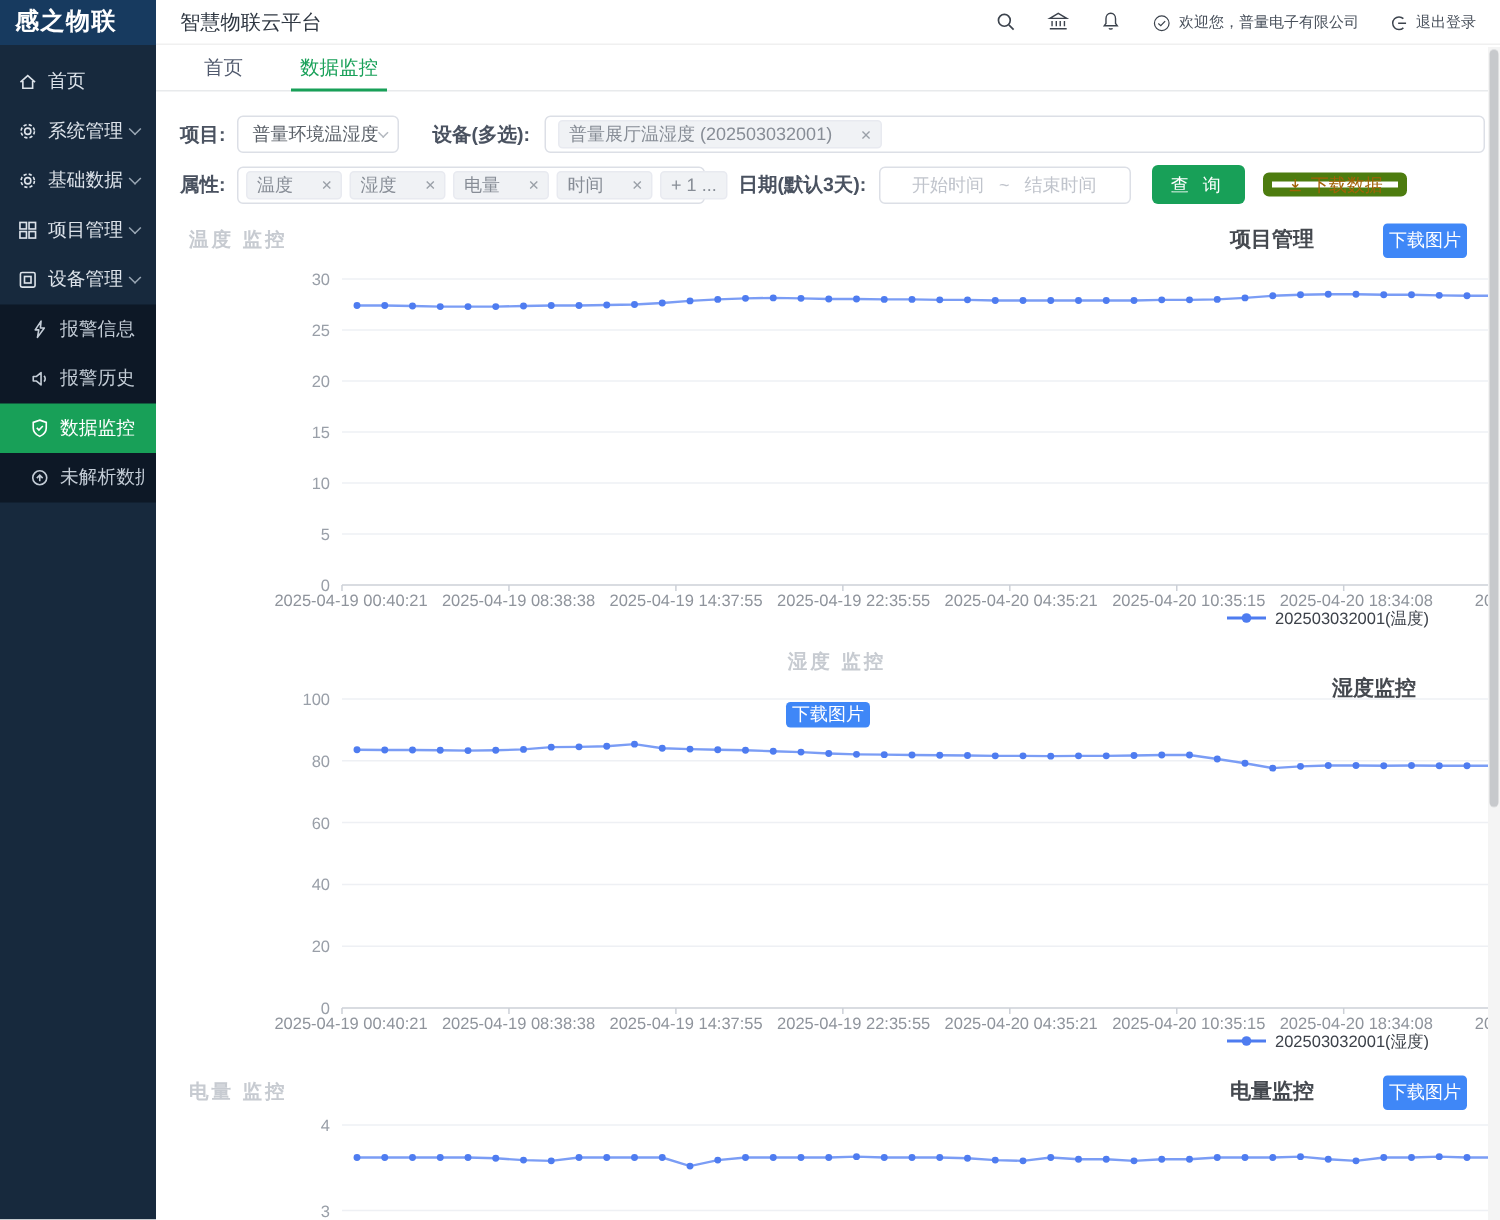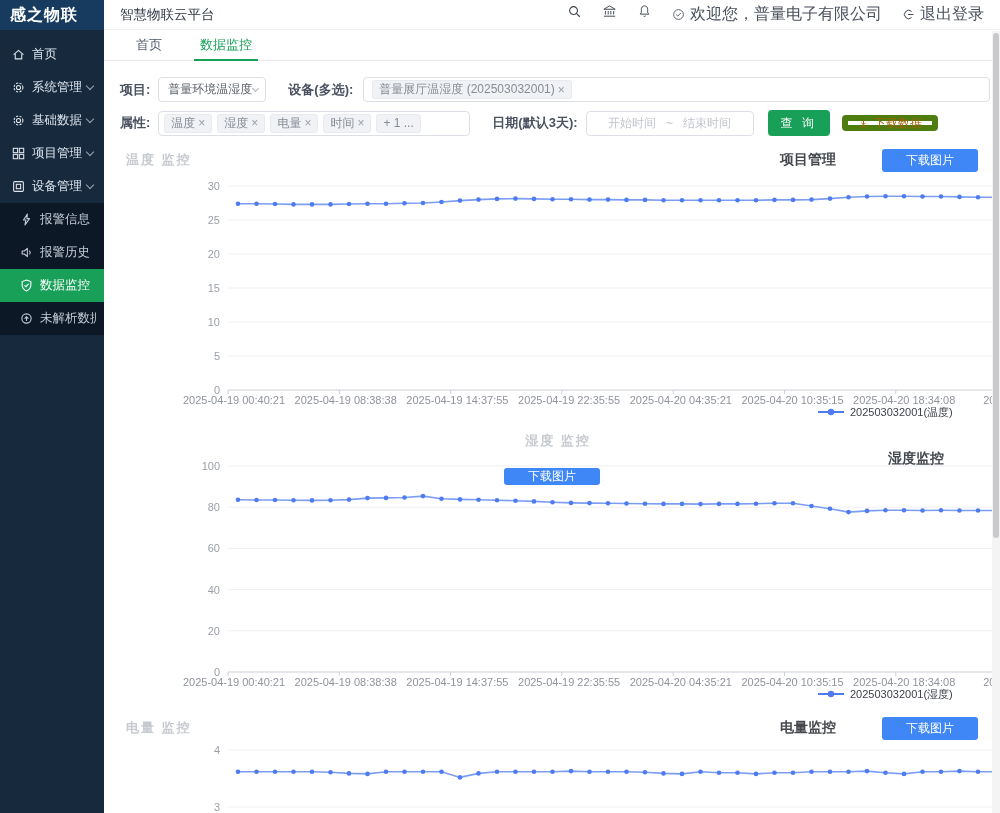--- a/index.html
+++ b/index.html
@@ -20,21 +20,21 @@
           transform:rotate(45deg); margin-right:3px; margin-top:-3px; }
   .chev.up { transform:rotate(-135deg); margin-top:3px; }
   .submenu { background:var(--sub,#0d1826); }
   .submenu .m-item { padding-left:20px; color:#c3ccd6; }
   .submenu .m-item.active { background:var(--green,#18a058); color:#fff; }
 
   
   .main { flex:1; min-width:0; display:flex; flex-direction:column; height:813px; overflow:hidden; }
   .hdr { height:30px; flex:0 0 30px; display:flex; align-items:center; padding:0 16px; border-bottom:1px solid #f0f0f0; }
   .hdr-title { font-size:13.5px; color:#2f3742; font-weight:500; }
-  .hdr-right { margin-left:auto; display:flex; align-items:flex-start; gap:20px; color:#49515c; font-size:16px;font-family:Liberation Serif, serif; }
+  .hdr-right { margin-left:auto; display:flex; align-items:flex-end; gap:20px; color:#49515c; font-size:10px;font-family:Liberation Serif, serif; }
   .hicon { width:15px; height:15px; display:inline-flex; cursor:pointer; color:#3c434d; }
   .hicon svg { width:15px; height:15px; }
   .hgroup { display:flex; align-items:center; gap:5px; cursor:pointer; }
   .hgroup .hicon { width:13px; height:13px; }
   .hgroup .hicon svg { width:13px; height:13px; }
 
   .tabbar { height:31px; flex:0 0 31px; display:flex; align-items:stretch; gap:38px; padding-left:32px;
             border-bottom:1px solid #e8eaec; }
   .tab { font-size:13px; color:#515a6e; display:flex; align-items:center; position:relative; cursor:pointer; }
   .tab.active { color:var(--green,#18a058); }
@@ -51,40 +51,40 @@
   .sel { width:108px; height:25px; border:1px solid #dcdfe6; border-radius:4px; margin-left:8px;
          display:flex; align-items:center; padding:0 7px 0 9px; font-size:12px; color:#5a6068; cursor:pointer; }
   .sel .caret { margin-left:auto; width:5px; height:5px; border-right:1.3px solid #b3b8bf;
          border-bottom:1.3px solid #b3b8bf; transform:rotate(45deg); margin-top:-2px; }
   .gap { margin-left:22px; }
   .inp { border:1px solid #dcdfe6; border-radius:4px; height:25px; display:flex; align-items:center;
          padding:0 4px; gap:5px; background:#fff; }
   .device-inp { flex:1; margin-left:10px; padding-left:8px; cursor:text; }
   .attr-inp { width:312px; margin-left:8px; padding-left:5px; cursor:text; }
   .tag { background:#f0f2f5; border:1px solid #e8eaf0; border-radius:3px; color:#878d96; font-size:12px;
-         height:19px; padding:0 6px; display:inline-flex; align-items:center; gap:3px; white-space:nowrap; }
+         height:19px; padding:0 6px; display:inline-flex; align-items:center; gap:19px; white-space:nowrap; }
   .tx { cursor:pointer; color:#9aa0a8; font-size:12px; line-height:1; }
   .date-inp { width:168px; margin-left:8px; justify-content:center; gap:10px; font-size:12px; cursor:pointer; }
   .ph { color:#c0c4cc; }
   .sep { color:#c0c4cc; }
   .btn-green { background:var(--green,#18a058); color:#fff; border:none; border-radius:4px; height:26px;
          padding:0 13px; font-size:12px; margin-left:14px; letter-spacing:3px; cursor:pointer;
          font-family:inherit; white-space:nowrap; }
   .btn-plain { background:#fff; border:6px solid #4d7c0f; border-radius:4px; height:16px; padding:0 10px;
          font-size:12px; color:#a16207; margin-left:12px; display:inline-flex; align-items:center; gap:5px;
          cursor:pointer; font-family:inherit; white-space:nowrap; }
   .btn-plain svg { width:11px; height:11px; }
 
   
   .chart-head { display:flex; align-items:center; padding-left:6px; height:24px; }
   .chart-head.h0 { margin-top:12px; } .chart-head.h1 { margin-top:12px;flex-direction:column; } .chart-head.h2 { margin-top:16px; }
   .panel-label { font-size:13px; font-weight:bold; color:#c7cbd1; letter-spacing:2px; }
   .chart-title { margin-left:auto; font-size:14px; font-weight:bold; color:#45494f; margin-right:46px; }
   .img-btn { background:var(--blue,#3f87f7); color:#fff; border:none; border-radius:3px; height:23px;
-         padding:0 24px; font-size:12px; margin-right:12px; cursor:pointer; font-family:inherit; white-space:nowrap; }
+         padding:0 4px; font-size:12px; margin-right:12px; cursor:pointer; font-family:inherit; white-space:nowrap; }
   svg.chart { display:block; margin:2px 0 0 6px; overflow:hidden; }
 
   
   .scrollbar { position:fixed; right:0; top:31px; bottom:0; width:8px; background:#f4f4f4; }
   .scrollbar .thumb { position:absolute; top:2px; left:1px; width:6px; height:505px; background:#c7c9cc; border-radius:3px; }
 </style>
 </head>
 <body>
 
 <aside class="sidebar">

